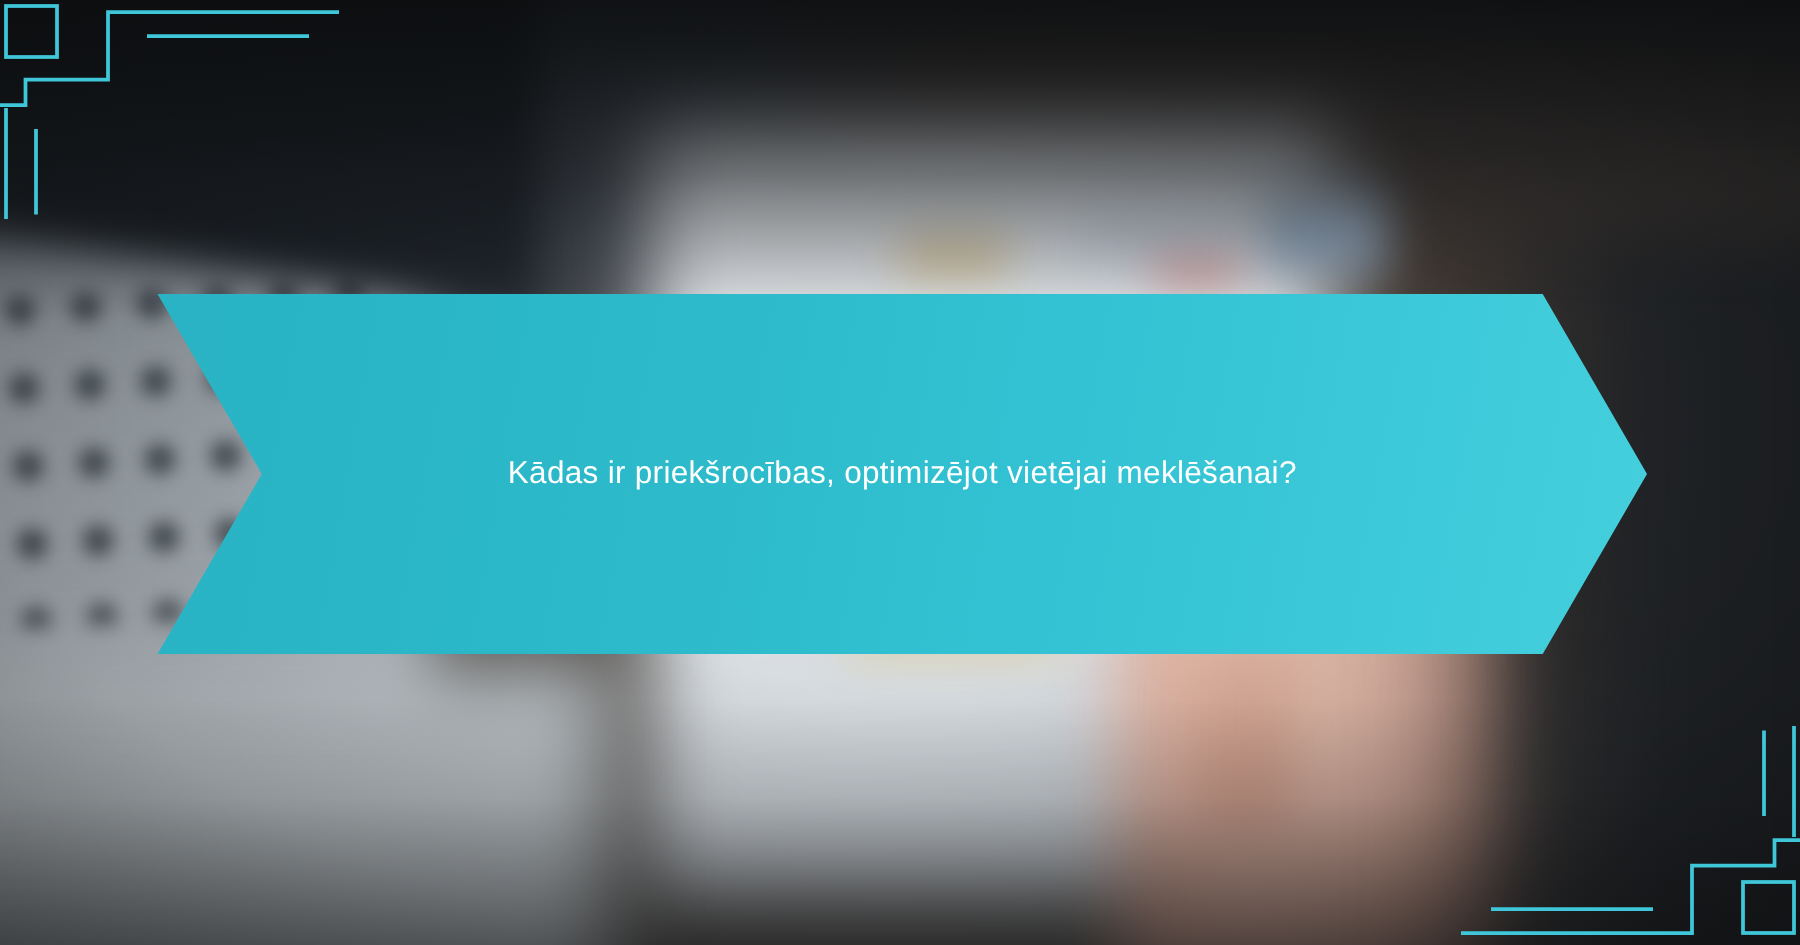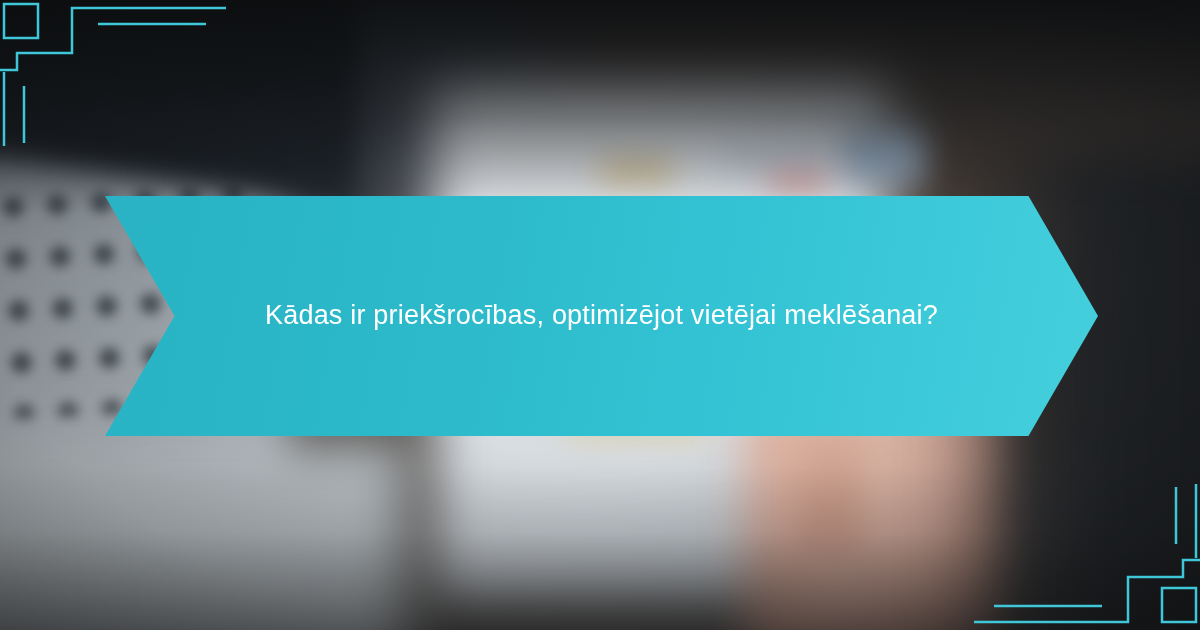--- a/index.html
+++ b/index.html
@@ -221,21 +221,21 @@
     );
     display: flex;
     align-items: center;
     justify-content: center;
     box-sizing: border-box;
     padding: 0 150px;
   }
 
   .banner-title {
     color: #ffffff;
-    font-size: 27px;
+    font-size: 21px;
     line-height: 1.75;
     font-weight: 400;
     text-align: right;
     letter-spacing: 0.2px;
     margin: 0;
     max-width: 700px;
   }
 </style>
 </head>
 <body>

